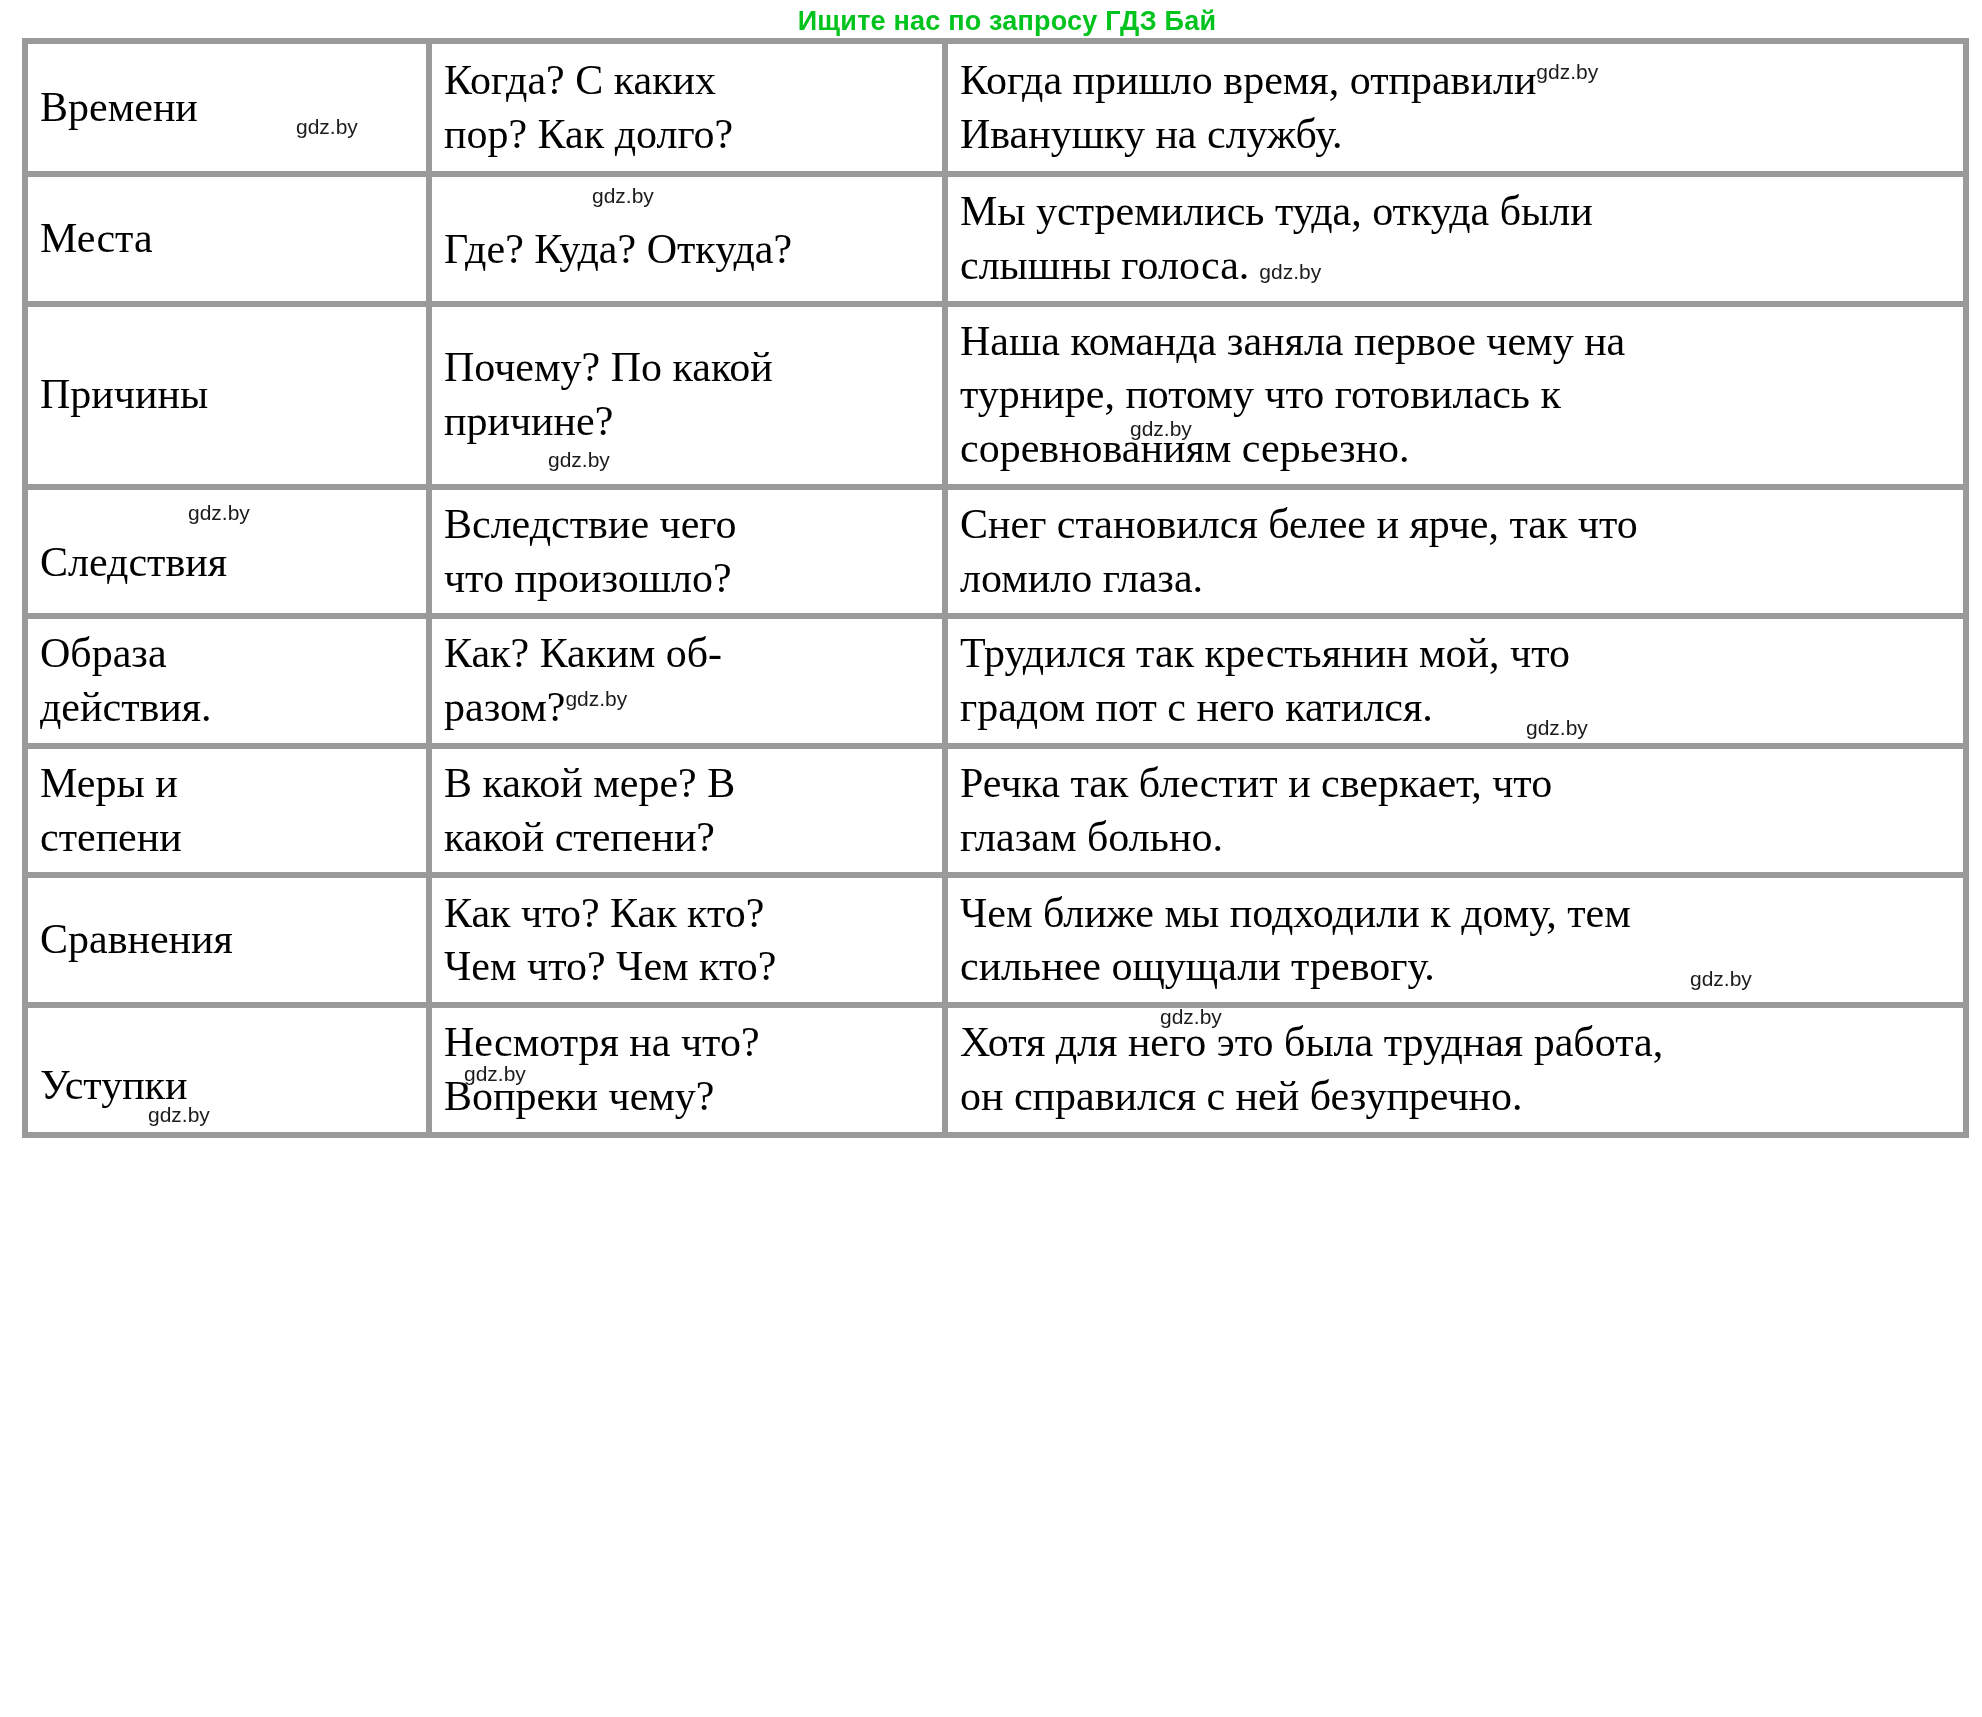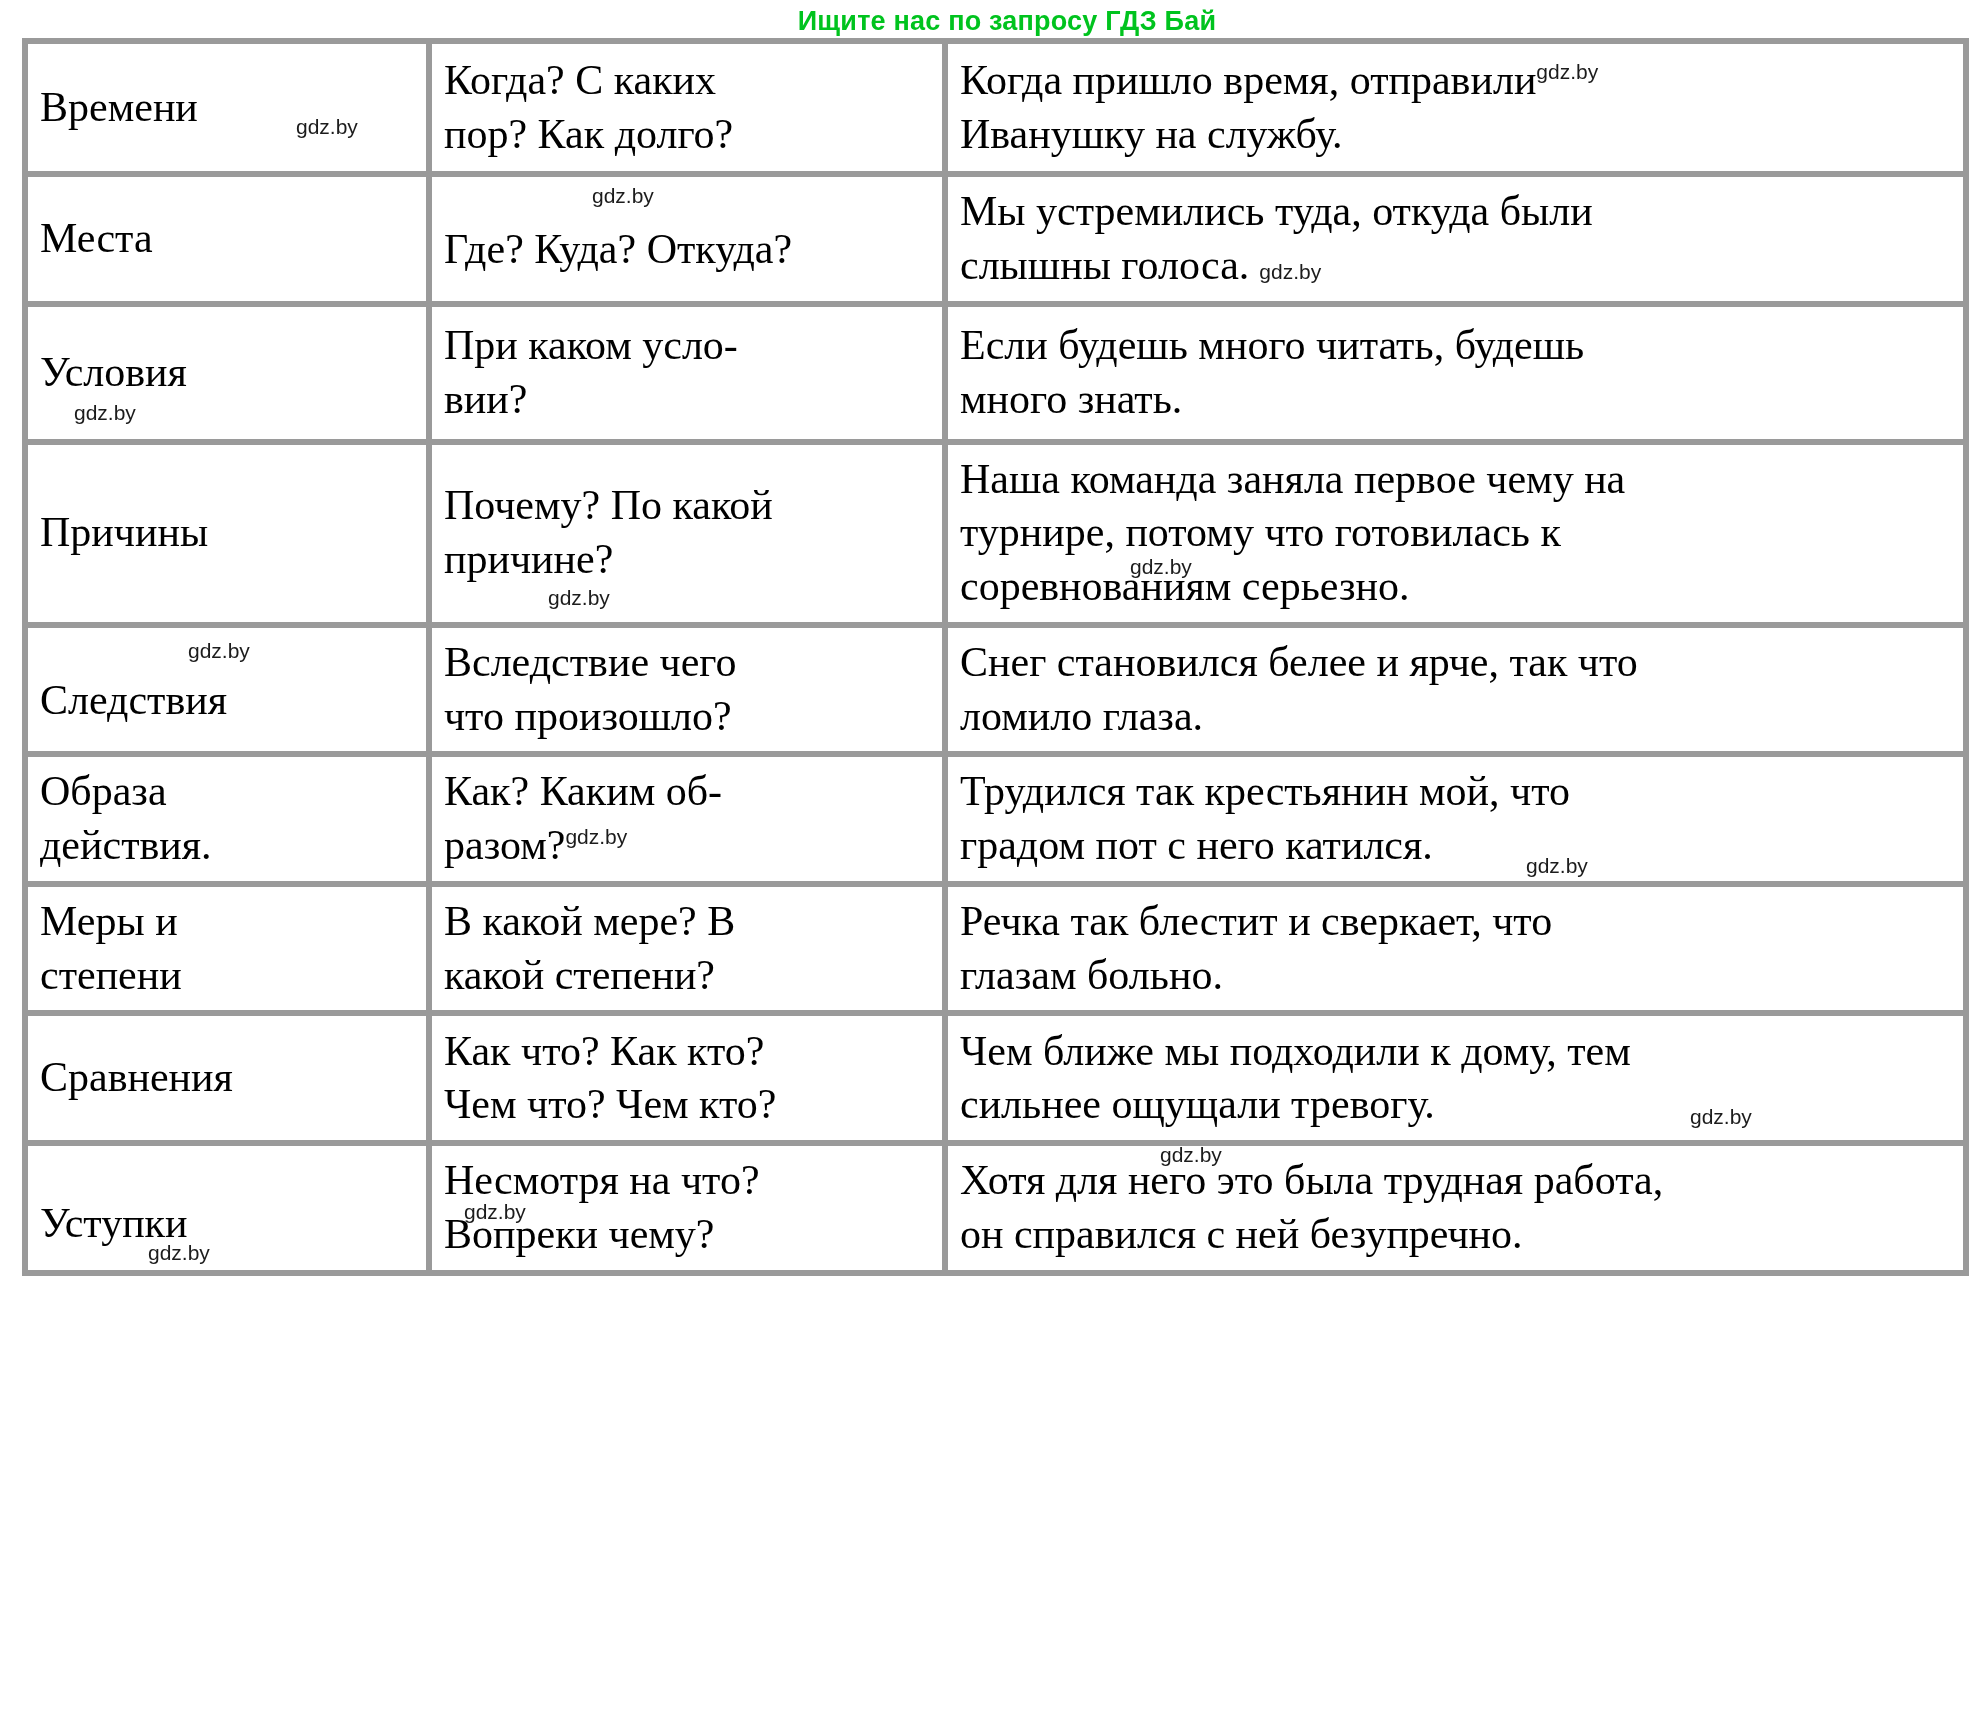--- a/index.html
+++ b/index.html
@@ -156,34 +156,20 @@
           <td class="cell-b">
             <span class="wm wm-abs" style="left:160px; top:8px;">gdz.by</span>
             <span class="cell-line" style="margin-top:22px;">Где? Куда? Откуда?</span>
           </td>
           <td class="cell-c">
             <span class="cell-line">Мы устремились туда, откуда были</span>
             <span class="cell-line"><span>слышны голоса.</span><span class="wm-baseline">gdz.by</span></span>
           </td>
         </tr>
 
-        <tr>
-          <td class="cell-a" style="height:138px;">
-            <span class="cell-line">Условия</span>
-            <span class="wm wm-abs" style="left:46px; top:95px;">gdz.by</span>
-          </td>
-          <td class="cell-b">
-            <span class="cell-line">При каком усло-</span>
-            <span class="cell-line">вии?</span>
-          </td>
-          <td class="cell-c">
-            <span class="cell-line">Если будешь много читать, будешь</span>
-            <span class="cell-line">много знать.</span>
-          </td>
-        </tr>
 
         <tr>
           <td class="cell-a" style="height:178px;">
             <span class="cell-line">Причины</span>
           </td>
           <td class="cell-b">
             <span class="cell-line">Почему? По какой</span>
             <span class="cell-line">причине?</span>
             <span class="wm wm-abs" style="left:116px; top:142px;">gdz.by</span>
           </td>

